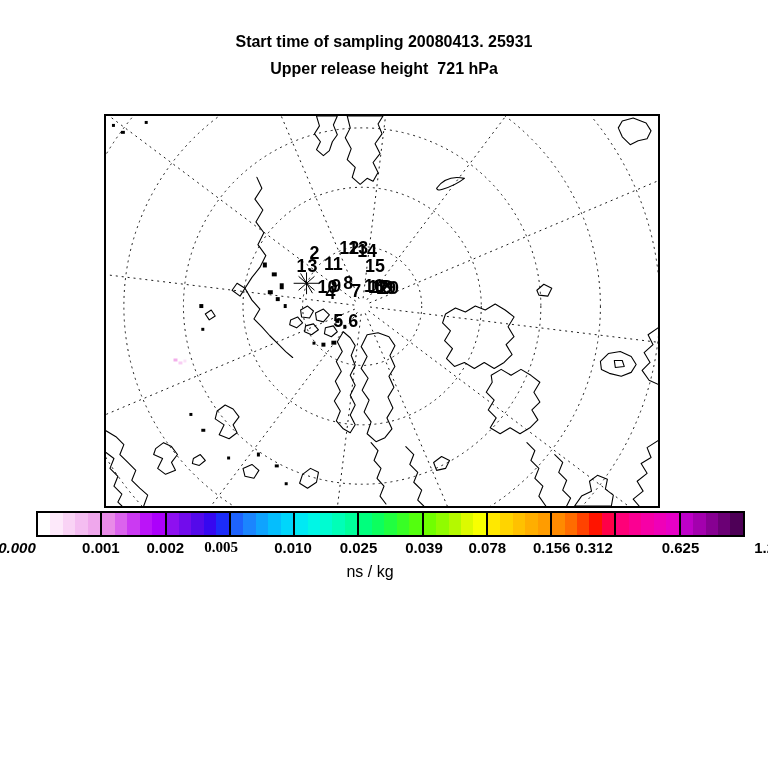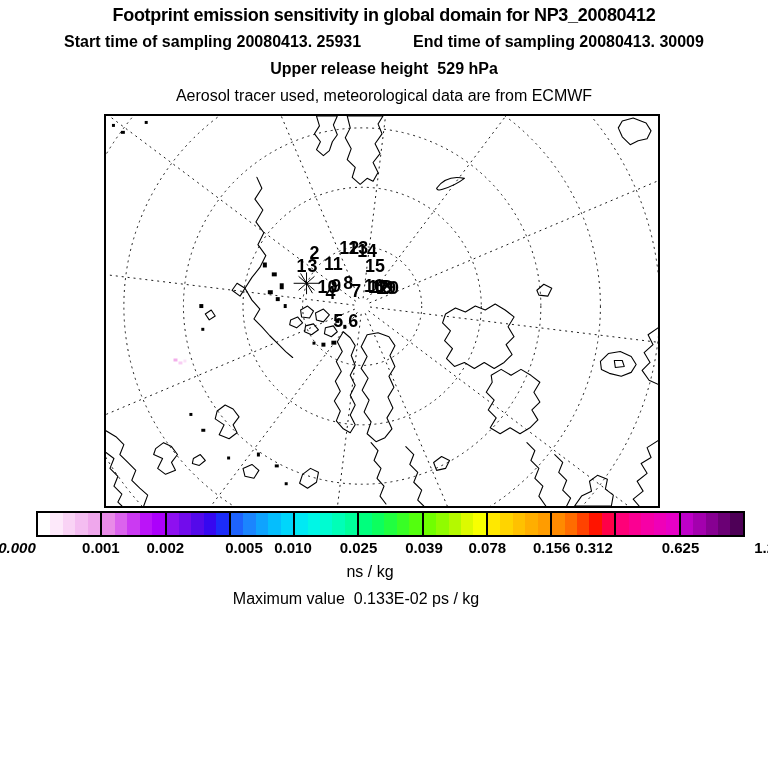--- a/index.html
+++ b/index.html
@@ -29,32 +29,29 @@
   .cb-tick{position:absolute;top:0;transform:translateX(-50%);
            font-size:15px;font-weight:bold;white-space:pre;}
   .unit{position:absolute;left:0;top:563px;width:740px;text-align:center;font-size:16px;}
   .maxv{position:absolute;left:0;top:590px;width:712px;text-align:center;font-size:16px;white-space:pre;}
 </style>
 </head>
 <body>
 
 <div class="page">
 
-  <div class="hdr t1">Footprint emission sensitivity in global domain for NP3_20080412</div>
 
   <div class="hdr t2">
     <span>Start time of sampling 20080413. 25931</span>
-    <span>End time of sampling 20080413. 30009</span>
   </div>
 
   <div class="hdr t3">
-    <span>Upper release height  529 hPa</span>
+    <span>Upper release height  721 hPa</span>
   </div>
 
-  <div class="hdr t4">Aerosol tracer used, meteorological data are from ECMWF</div>
 
   <div class="map-frame">
     <svg viewBox="0 0 556 394" preserveAspectRatio="none">
 
       <g class="grat" id="graticule">
           <circle cx="258" cy="192" r="60"></circle>
           <circle cx="258" cy="192" r="120"></circle>
           <circle cx="258" cy="192" r="180"></circle>
           <circle cx="258" cy="192" r="240"></circle>
           <circle cx="258" cy="192" r="300"></circle>
@@ -258,25 +255,24 @@
         <div class="cb-cell" style="background: rgb(163, 0, 174);"></div>
         <div class="cb-cell" style="background: rgb(135, 0, 146);"></div>
         <div class="cb-cell" style="background: rgb(107, 0, 117);"></div>
         <div class="cb-cell" style="background: rgb(78, 0, 87);"></div>
       </div>
     </div>
   <div id="ticks">
       <span class="cb-tick" style="left: 17px; font-style: italic;">0.000</span>
       <span class="cb-tick" style="left: 100.9px;">0.001</span>
       <span class="cb-tick" style="left: 165.3px;">0.002</span>
-      <span class="cb-tick" style="left: 244px;">0.005</span>
+      <span class="cb-tick" style="left: 221px; font-family: Liberation Serif, serif;">0.005</span>
       <span class="cb-tick" style="left: 293px;">0.010</span>
       <span class="cb-tick" style="left: 358.5px;">0.025</span>
       <span class="cb-tick" style="left: 424px;">0.039</span>
       <span class="cb-tick" style="left: 487.3px;">0.078</span>
       <span class="cb-tick" style="left: 551.7px;">0.156</span>
       <span class="cb-tick" style="left: 594px;">0.312</span>
       <span class="cb-tick" style="left: 680.5px;">0.625</span>
       <span class="cb-tick" style="left: 729px; margin-left: 44px;">1.250</span>
     </div>
   <div class="unit">ns / kg</div>
-  <div class="maxv">Maximum value  0.133E-02 ps / kg</div>
 </div>
 
 </body></html>

